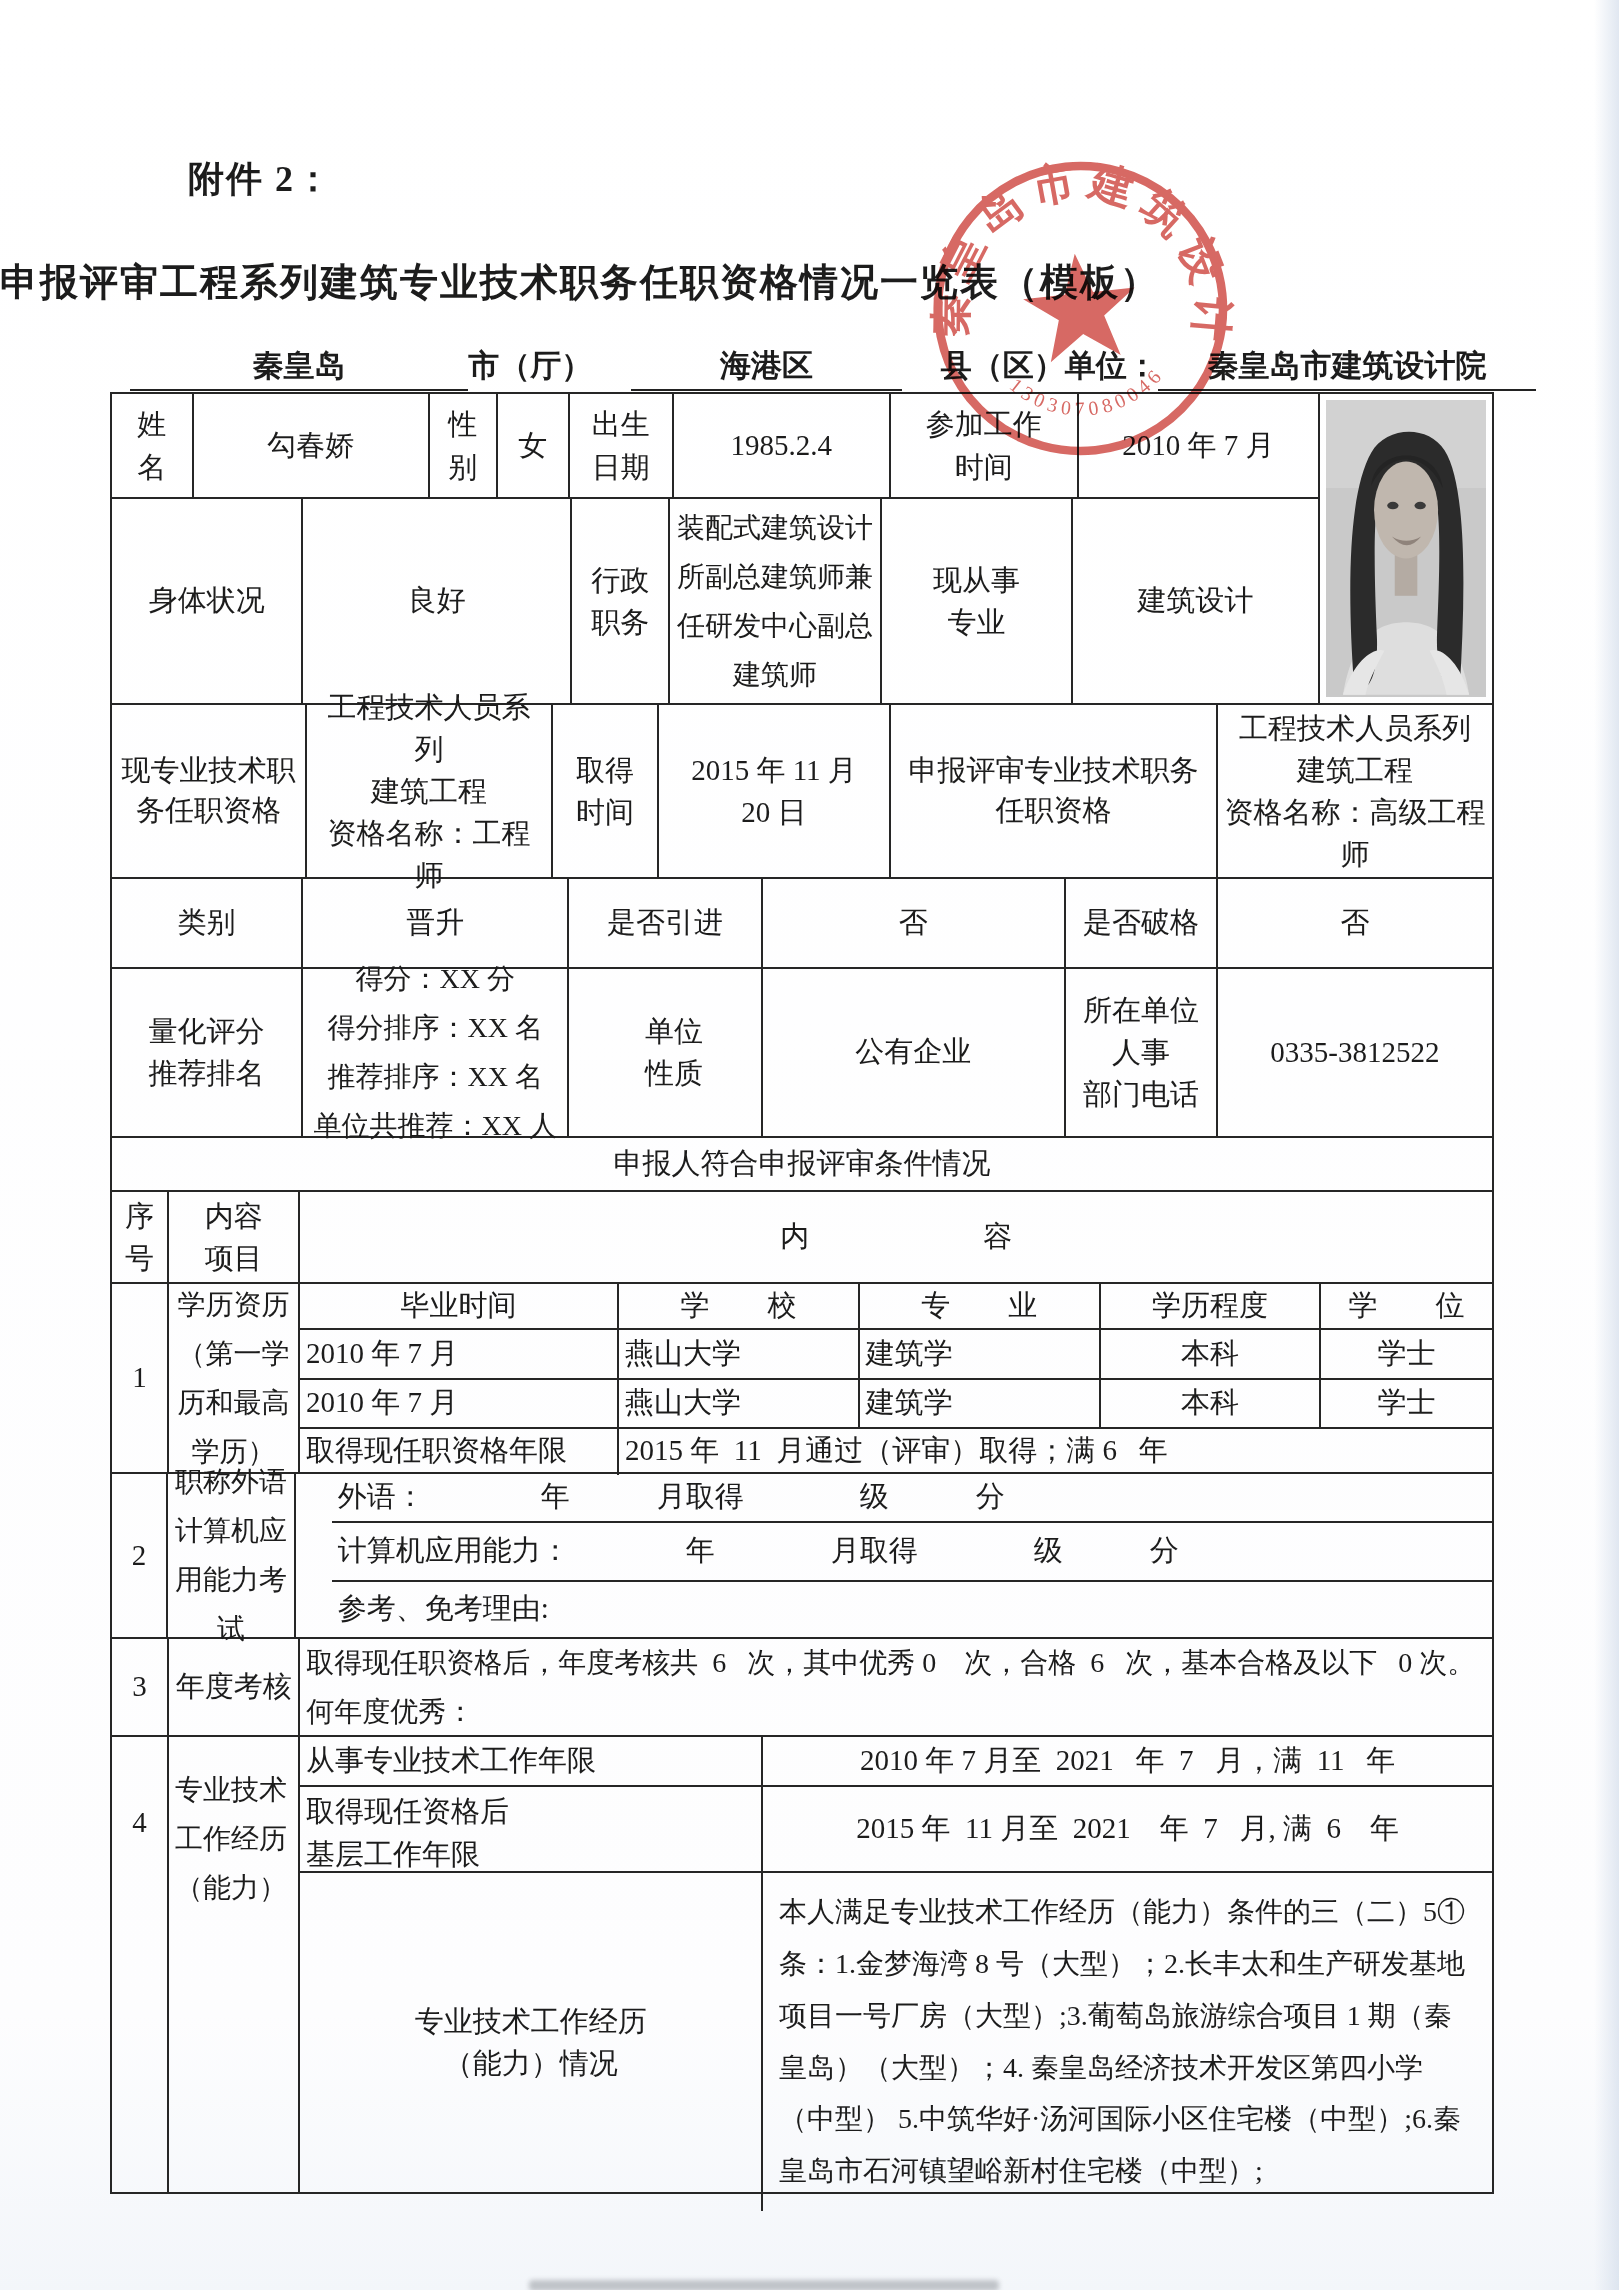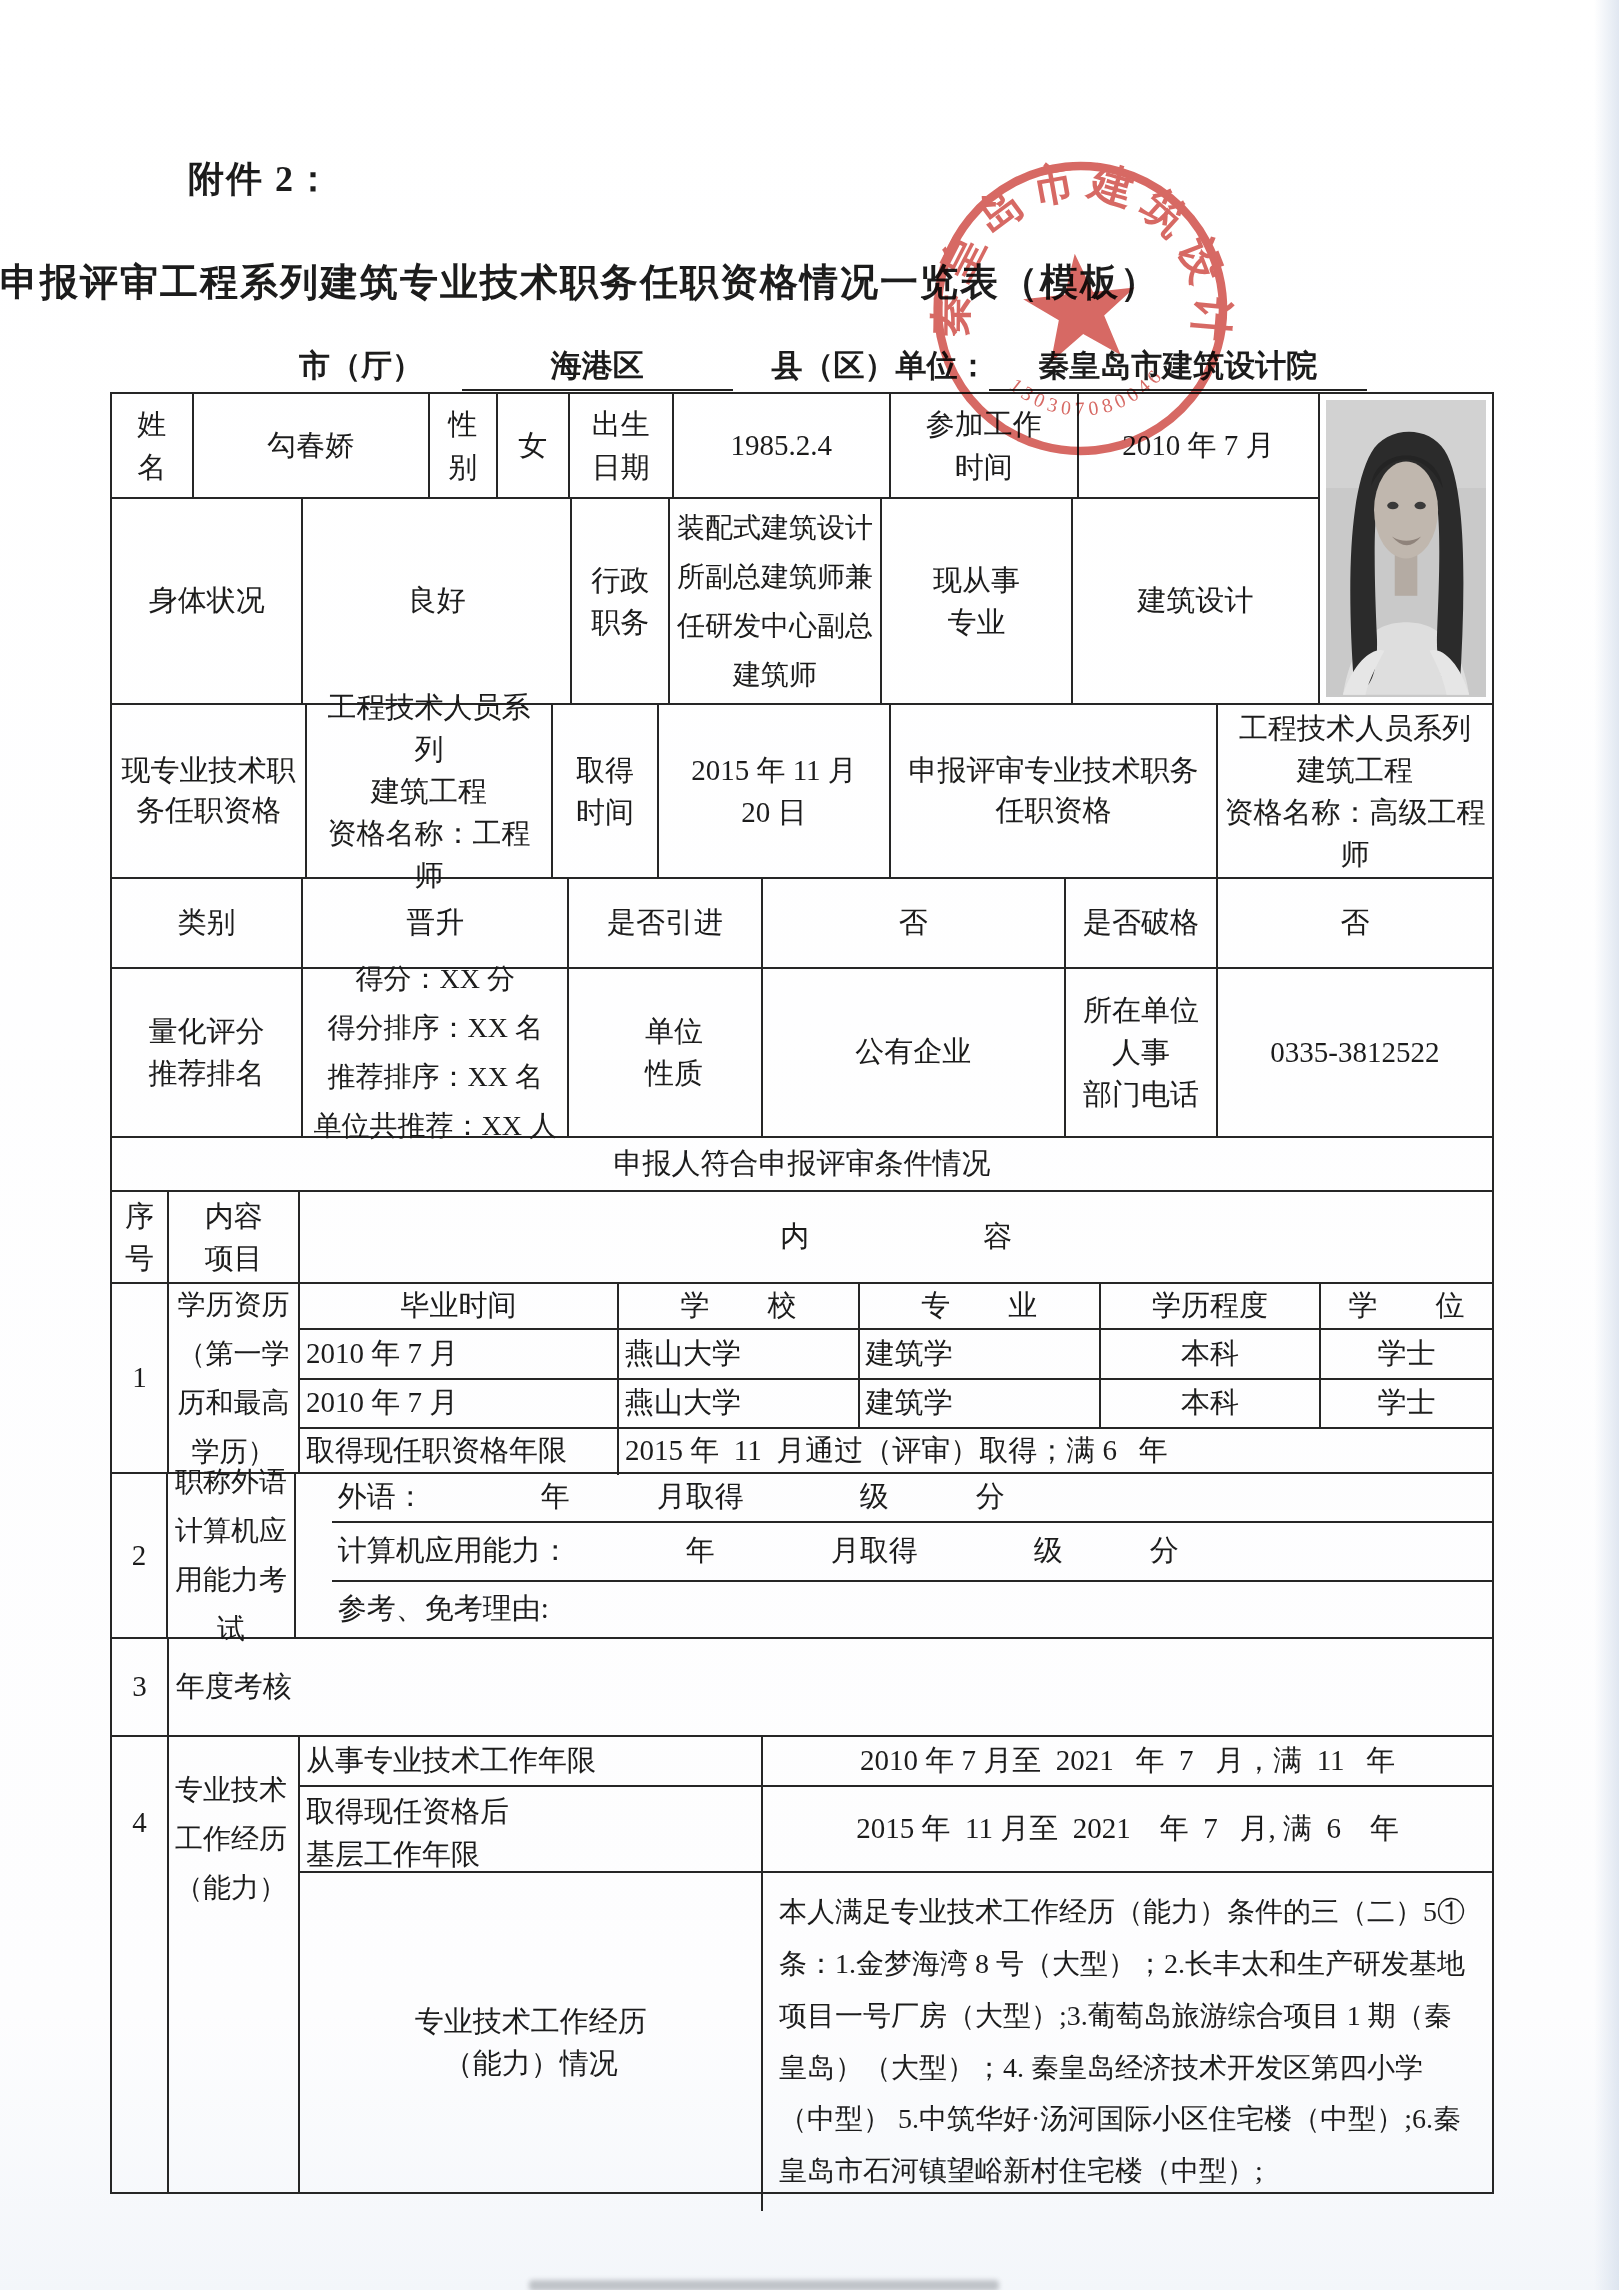--- a/index.html
+++ b/index.html
@@ -46,20 +46,21 @@
       background:#3a4048;opacity:.28;filter:blur(2.9px);border-radius:3.9px;}
 </style>
 </head>
 <body>
 
 <div class="attachment">附件 2：</div>
 
 <div class="title">申报评审工程系列建筑专业技术职务任职资格情况一览表（模板）</div>
 
 <div class="subtitle">
+  <span class="uline u-city">秦皇岛</span>
   <span>市（厅）</span>
   <span class="uline u-district">海港区</span>
   <span class="sub-gap">县（区）</span>
   <span>单位：</span>
   <span class="uline u-unit">秦皇岛市建筑设计院</span>
 </div>
 
 <div class="tbl">
 
   <div class="r first">
@@ -221,20 +222,21 @@
       </div>
       <div class="r" style="height:59px;flex:1;">
         <div class="c left" style="width:100%;">参考、免考理由:</div>
       </div>
     </div>
   </div>
 
   <div class="r" style="height:96px;">
     <div class="c" style="width:4%;">3</div>
     <div class="c" style="width:9.5%;">年度考核</div>
+    <div class="c left smaller" style="width:86.5%;">取得现任职资格后，年度考核共  6   次，其中优秀 0    次，合格  6   次，基本合格及以下   0 次。何年度优秀：</div>
   </div>
 
   <div class="r" style="height:455px;">
     <div class="c" style="width:4%;align-items:flex-start;padding-top:69px;">4</div>
     <div class="c left smaller" style="width:9.5%;align-items:flex-start;padding-top:28px;">专业技术工作经历（能力）</div>
     <div class="sub" style="width:86.5%;border-left:2px solid #262626;">
       <div class="r" style="height:63px;">
         <div class="c left" style="width:38.7%;">从事专业技术工作年限</div>
         <div class="c" style="width:61.3%;">2010 年 7 月至  2021   年  7   月，满  11   年</div>
       </div>

